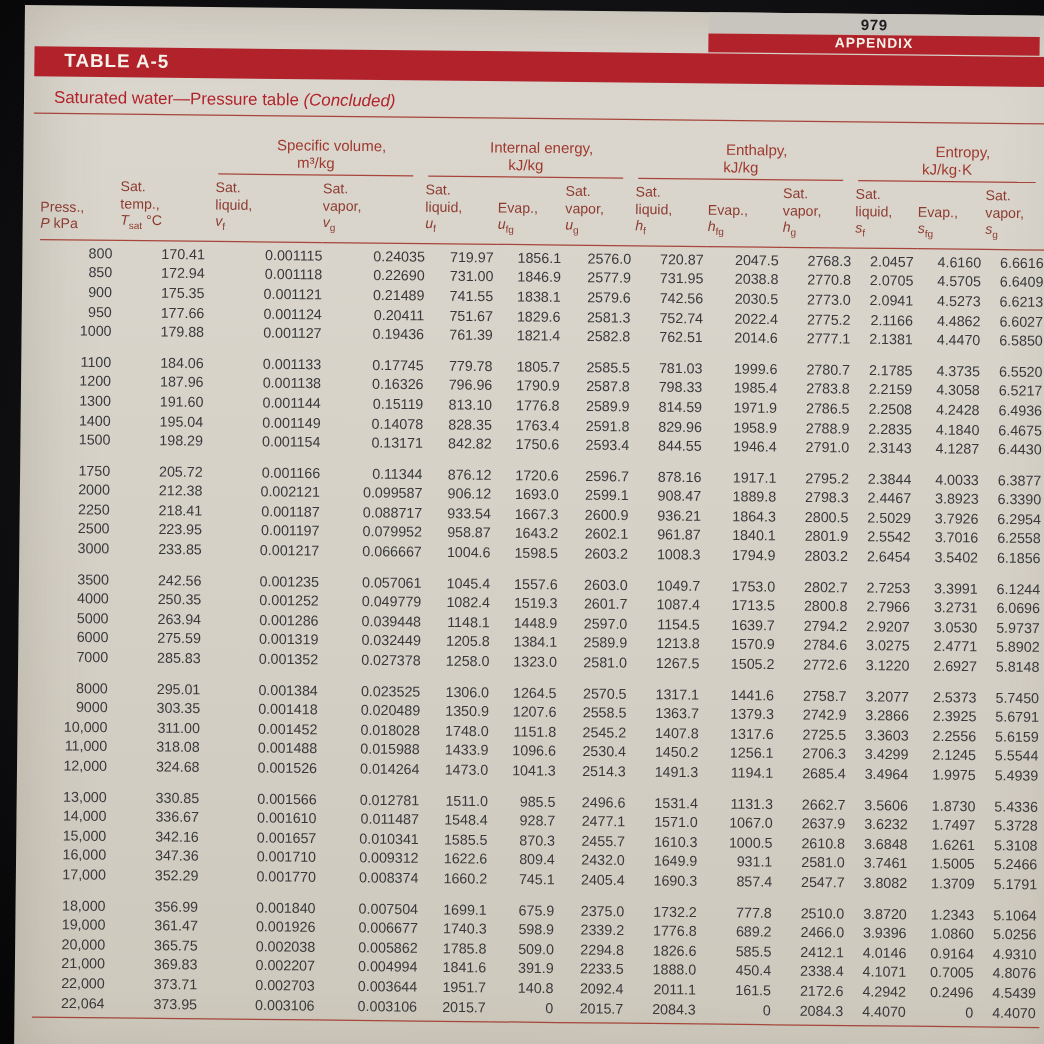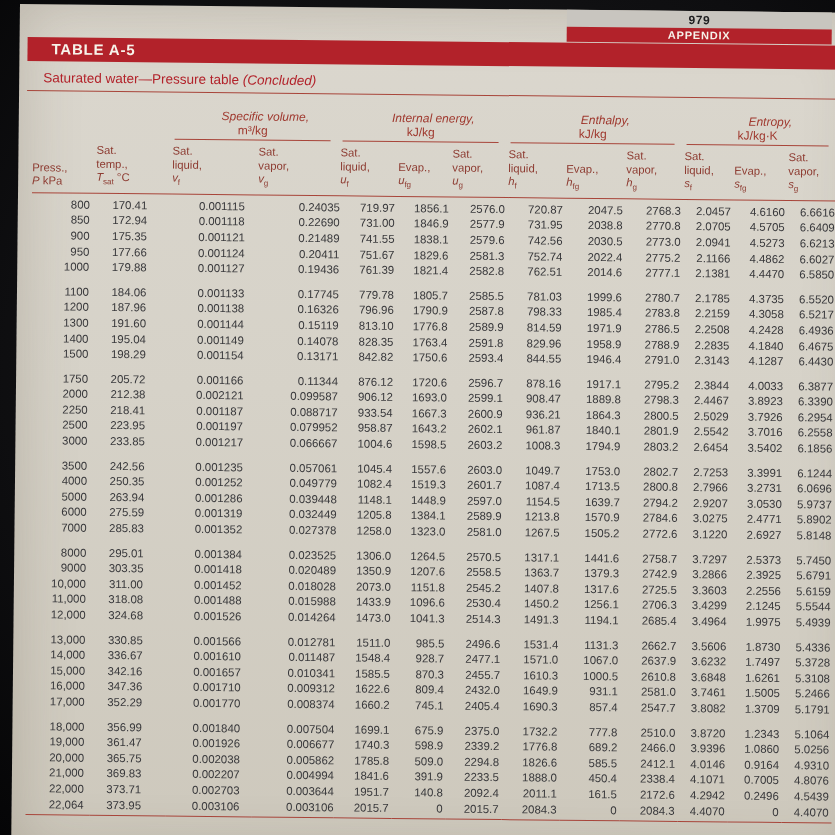--- a/index.html
+++ b/index.html
@@ -19,36 +19,36 @@
     line-height:24px;padding-left:24px;}
   .subtitle{position:absolute;top:62px;left:8px;right:0;color:#b2222a;font-size:13.5px;
     padding:4px 0 5px 16px;border-bottom:1.4px solid #a8453a;}
   .subtitle .ital{font-style:italic;margin-top:14px;}
   table{border-collapse:collapse;table-layout:fixed;width:806px;
     position:absolute;top:92px;left:14px;color:#38383b;}
   th,td{margin:0;padding:0;font-weight:normal;}
   thead tr.groups th{vertical-align:bottom;height:42px;}
   .grp{text-align:center;color:#9f382e;font-size:12px;line-height:14px;
     border-bottom:1.2px solid #a8453a;margin:0 10px 0 2px;padding-bottom:2px;}
-  .grp .gt{font-style:italic;margin-left:25px;}
+  .grp .gt{margin-left:25px;}
   .grp .gu{font-style:normal;}
   thead tr.subs th{vertical-align:bottom;text-align:left;color:#8d3b31;
     font-size:11.3px;line-height:13.5px;padding:5px 0 4px 0;
     border-bottom:1.3px solid #a8453a;}
   thead tr.subs th .sym i{font-style:italic;}
   thead tr.subs th .sym sub{font-size:8px;}
   tbody td{font-size:11.4px;line-height:15.6px;white-space:nowrap;}
   tbody tr:first-child td{padding-top:4px;}
   tr.gap td{height:9px;line-height:9px;}
   tbody tr.last td{border-bottom:1.5px solid #a8453a;padding-bottom:2px;}
   td.c0,th.c0{text-align:right;padding-right:6px;}
-  td.c1,th.c1{text-align:center;padding-right:8px;}
+  td.c1,th.c1{text-align:right;padding-right:8px;}
   th.c0{text-align:left;padding-left:2px;}
   th.c1{text-align:left;padding-left:24px;}
-  td.c2,th.c2{text-align:center;padding-left:14px;}
+  td.c2,th.c2{text-align:right;padding-left:14px;}
   td.c3,th.c3{text-align:right;padding-left:8px;}
   td.c4,td.c5,td.c6,td.c7,td.c8,td.c9,td.c10,td.c11,td.c12{text-align:right;padding-right:3px;}
   th.c4,th.c5,th.c6,th.c7,th.c8,th.c9,th.c10,th.c11,th.c12{text-align:left;padding-left:4px;}
 </style>
 </head>
 <body>
 
 <div class="page">
 
   <div class="corner-box">
@@ -425,21 +425,21 @@
           <td class="c0">8000</td>
           <td class="c1">295.01</td>
           <td class="c2">0.001384</td>
           <td class="c3">0.023525</td>
           <td class="c4">1306.0</td>
           <td class="c5">1264.5</td>
           <td class="c6">2570.5</td>
           <td class="c7">1317.1</td>
           <td class="c8">1441.6</td>
           <td class="c9">2758.7</td>
-          <td class="c10">3.7297</td>
+          <td class="c10">3.2077</td>
           <td class="c11">2.5373</td>
           <td class="c12">5.7450</td>
         </tr>
         <tr>
           <td class="c0">9000</td>
           <td class="c1">303.35</td>
           <td class="c2">0.001418</td>
           <td class="c3">0.020489</td>
           <td class="c4">1350.9</td>
           <td class="c5">1207.6</td>
@@ -449,21 +449,21 @@
           <td class="c9">2742.9</td>
           <td class="c10">3.2866</td>
           <td class="c11">2.3925</td>
           <td class="c12">5.6791</td>
         </tr>
         <tr>
           <td class="c0">10,000</td>
           <td class="c1">311.00</td>
           <td class="c2">0.001452</td>
           <td class="c3">0.018028</td>
-          <td class="c4">2073.0</td>
+          <td class="c4">1748.0</td>
           <td class="c5">1151.8</td>
           <td class="c6">2545.2</td>
           <td class="c7">1407.8</td>
           <td class="c8">1317.6</td>
           <td class="c9">2725.5</td>
           <td class="c10">3.3603</td>
           <td class="c11">2.2556</td>
           <td class="c12">5.6159</td>
         </tr>
         <tr>

